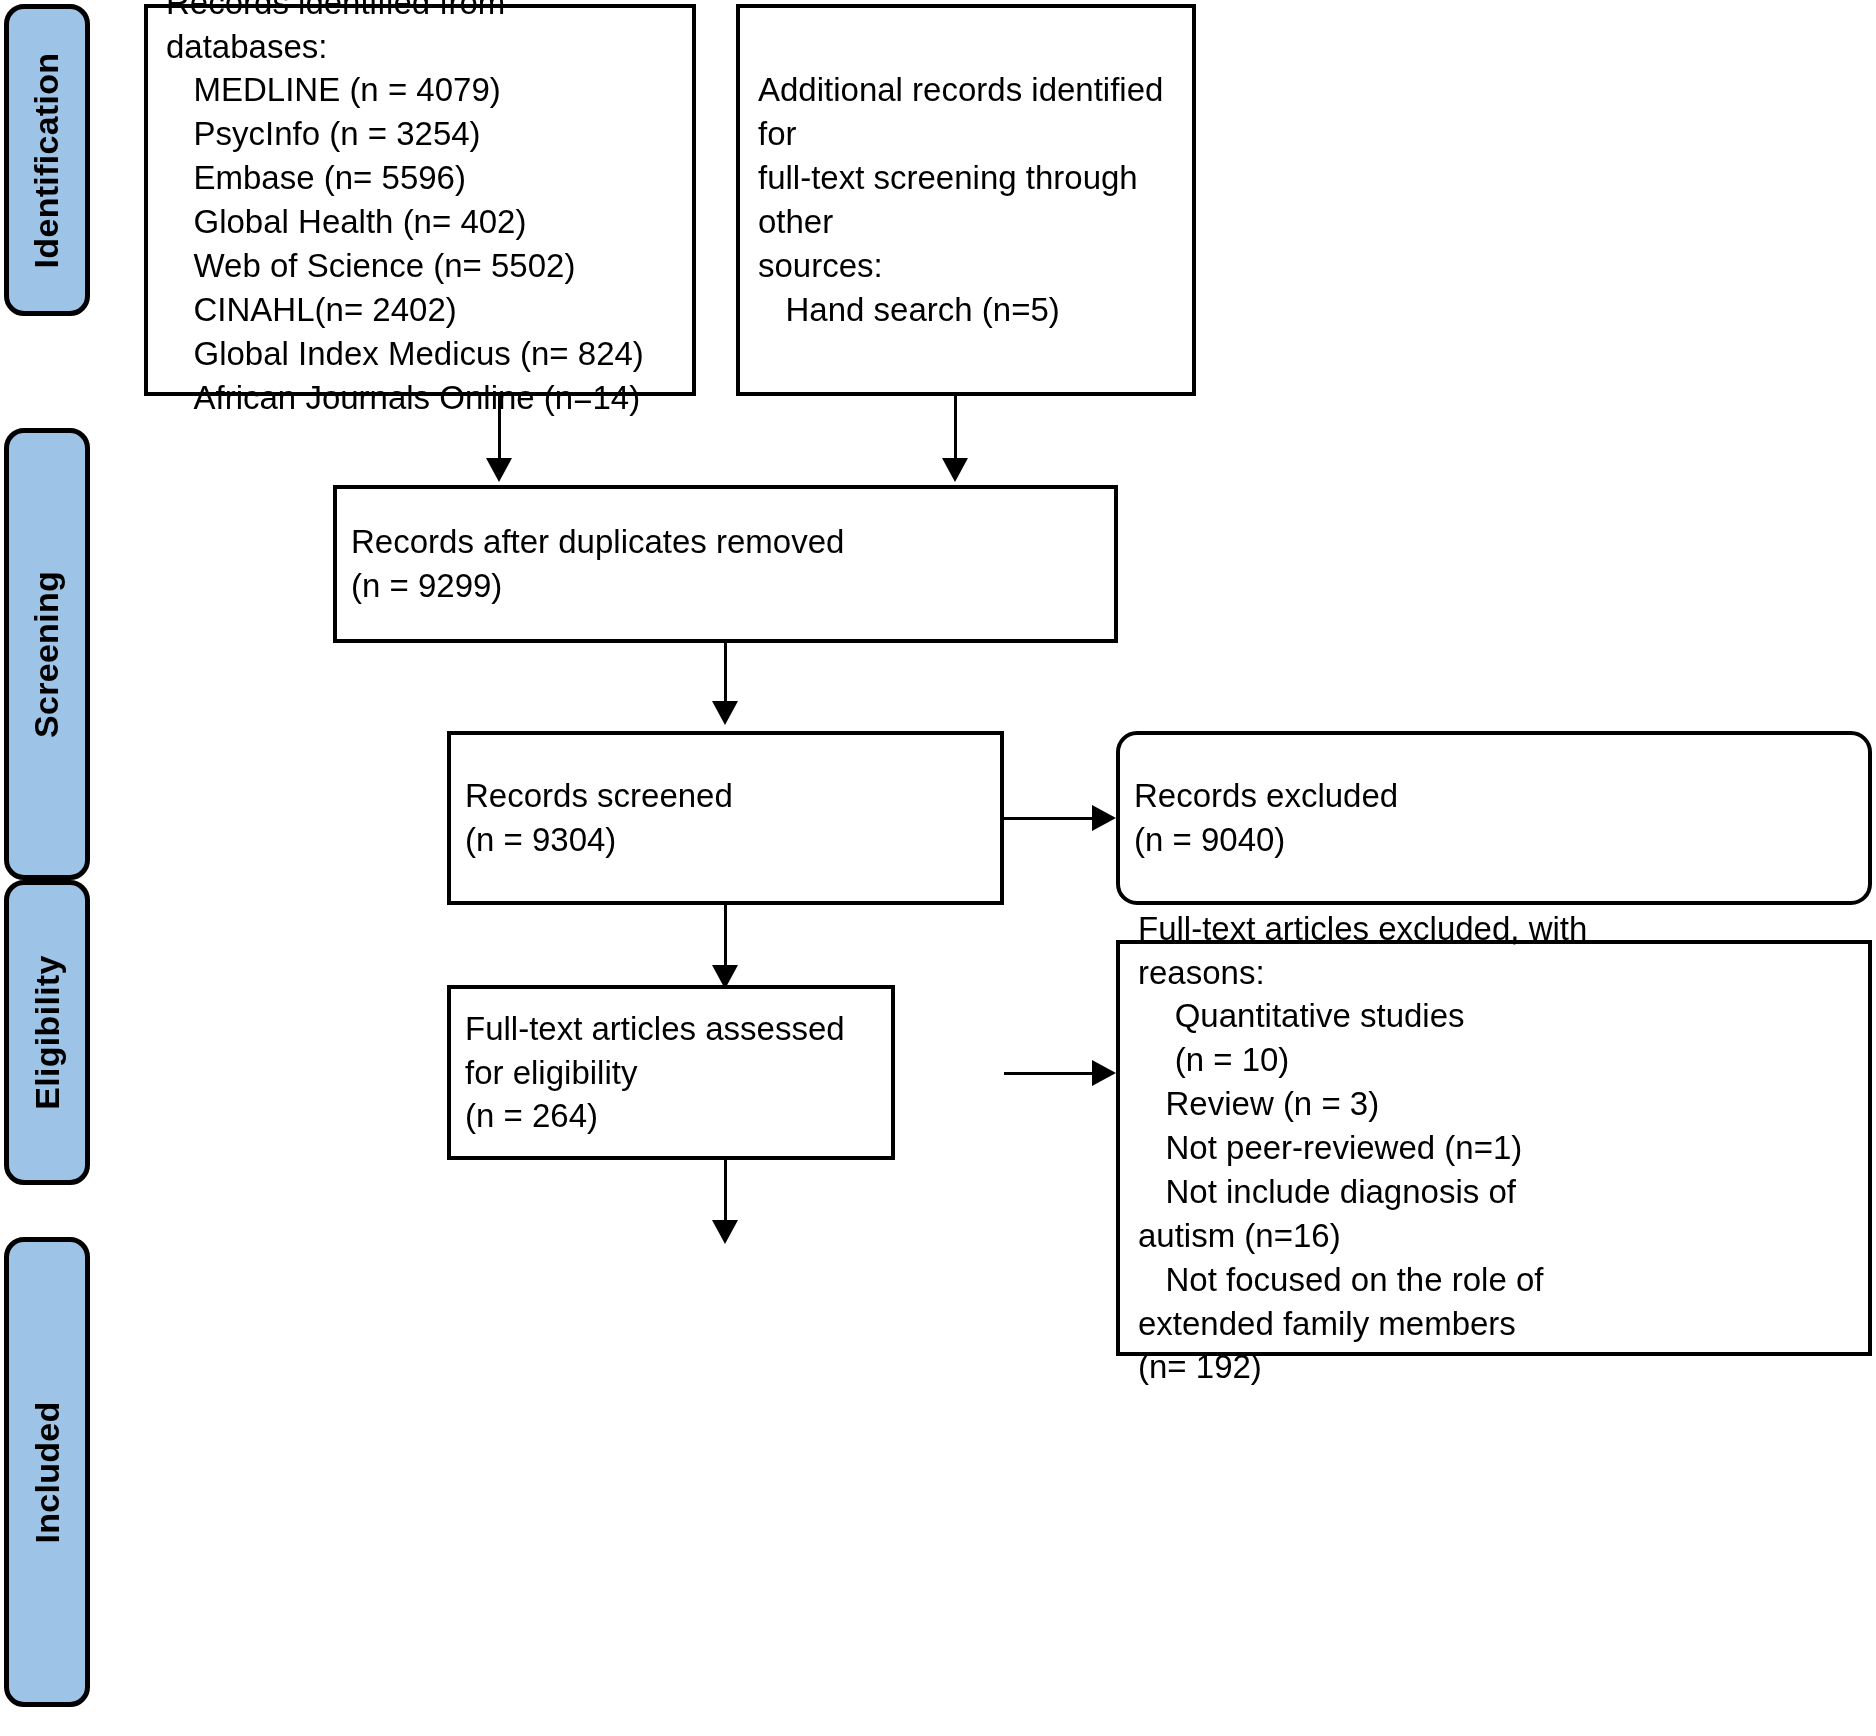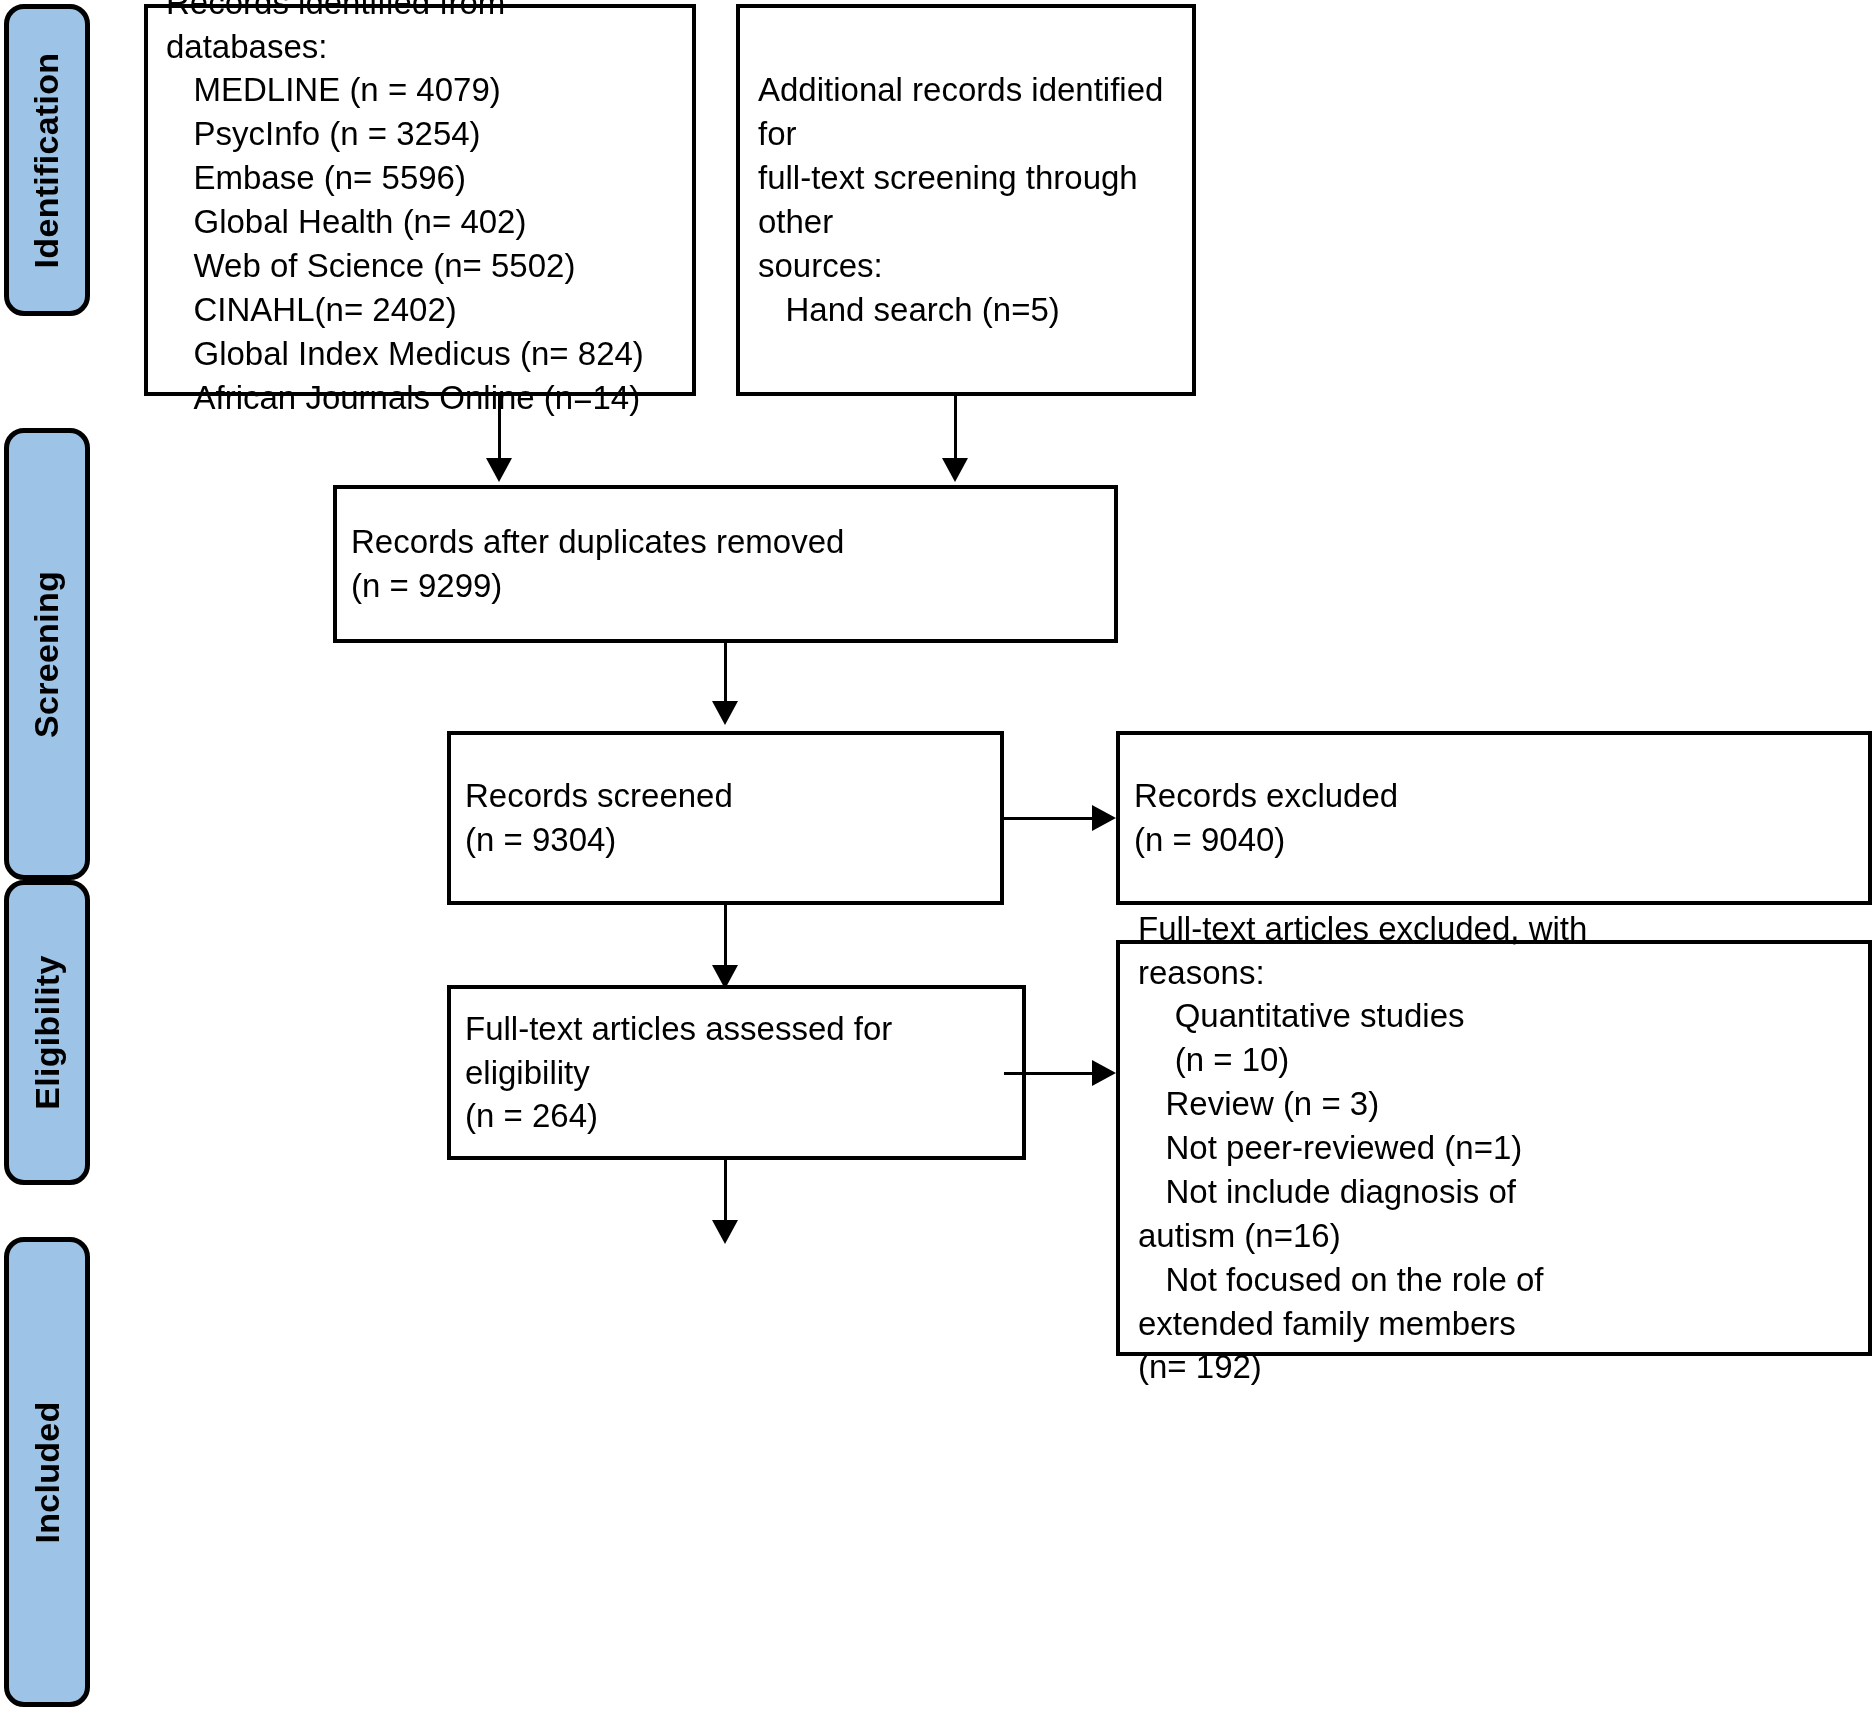--- a/index.html
+++ b/index.html
@@ -145,29 +145,29 @@
   <div class="arrow-down" style="left:712px; top:701px;"></div>
 
   <div class="flow-box" style="left:447px; top:731px; width:557px; height:174px;">
     <div class="box-text centered">Records screened
 (n = 9304)</div>
   </div>
 
   <div class="conn h" style="left:1004px; top:817px; width:92px;"></div>
   <div class="arrow-right" style="left:1092px; top:805px;"></div>
 
-  <div class="flow-box" style="left:1116px; top:731px; width:756px; height:174px;">
+  <div class="flow-box" style="left:1116px; top:731px; width:756px; height:174px;border-radius:21px;">
     <div class="box-text centered">Records excluded
 (n = 9040)</div>
   </div>
 
   <div class="conn v" style="left:724px; top:905px; height:64px;"></div>
   <div class="arrow-down" style="left:712px; top:965px;"></div>
 
-  <div class="flow-box" style="left:447px; top:985px; width:579px; height:175px;">
+  <div class="flow-box" style="left:447px; top:985px; width:448px; height:175px;">
     <div class="box-text centered">Full-text articles assessed for eligibility
 (n = 264)</div>
   </div>
 
   <div class="conn h" style="left:1004px; top:1072px; width:92px;"></div>
   <div class="arrow-right" style="left:1092px; top:1060px;"></div>
 
   <div class="flow-box" style="left:1116px; top:940px; width:756px; height:416px;">
     <div class="box-text left">Full-text articles excluded, with
 reasons:

